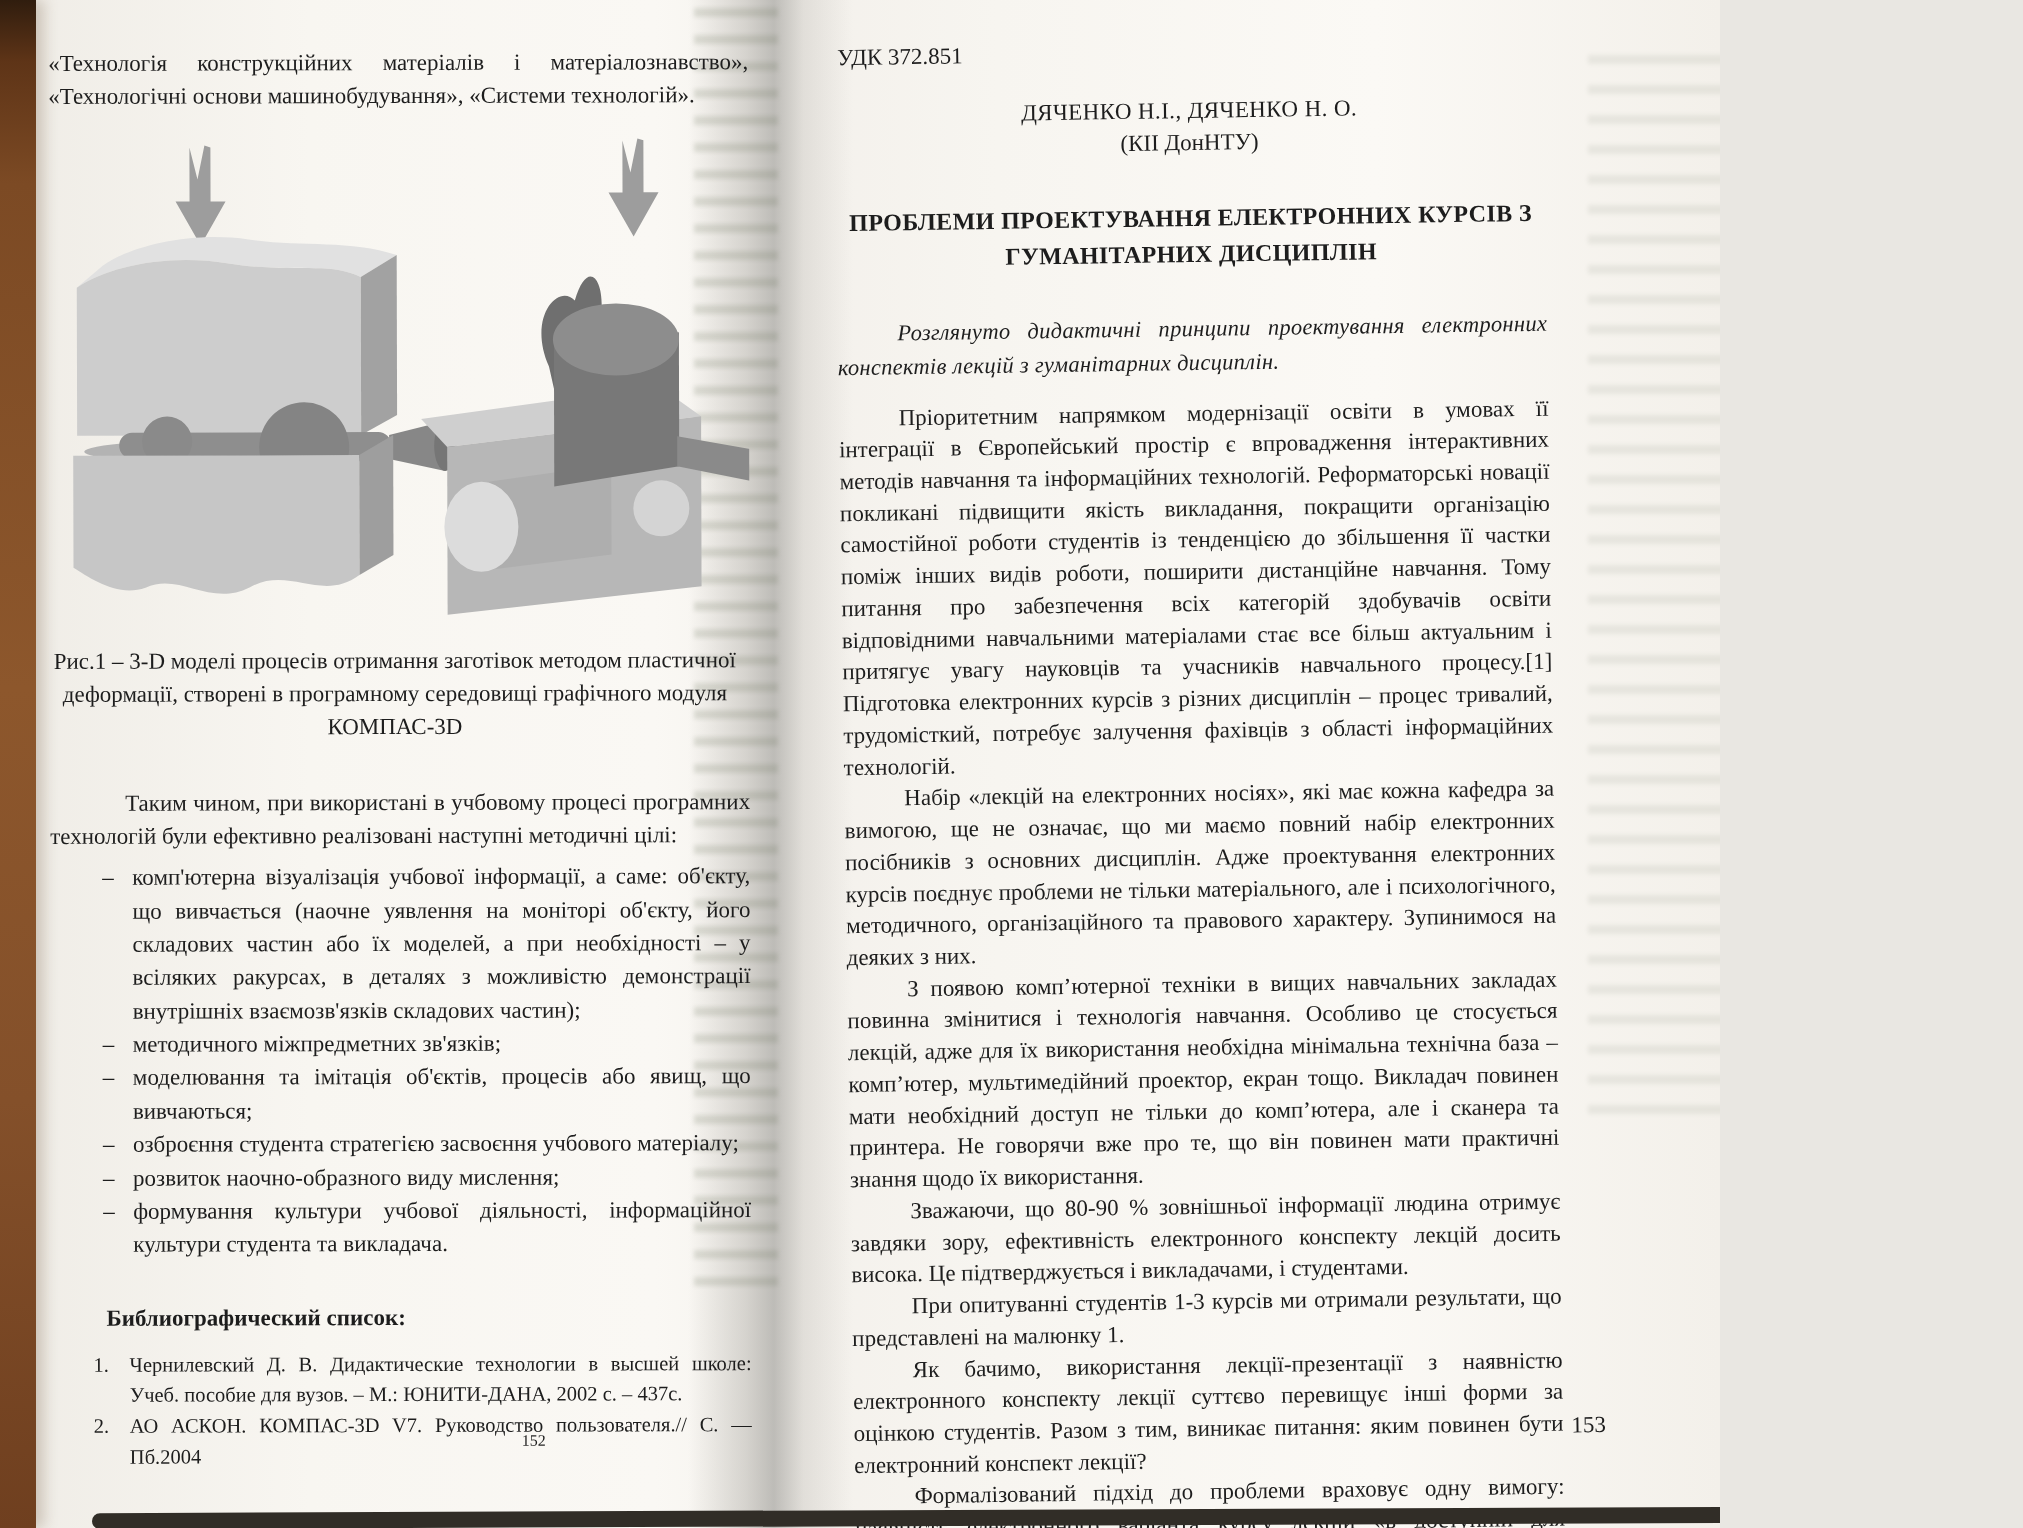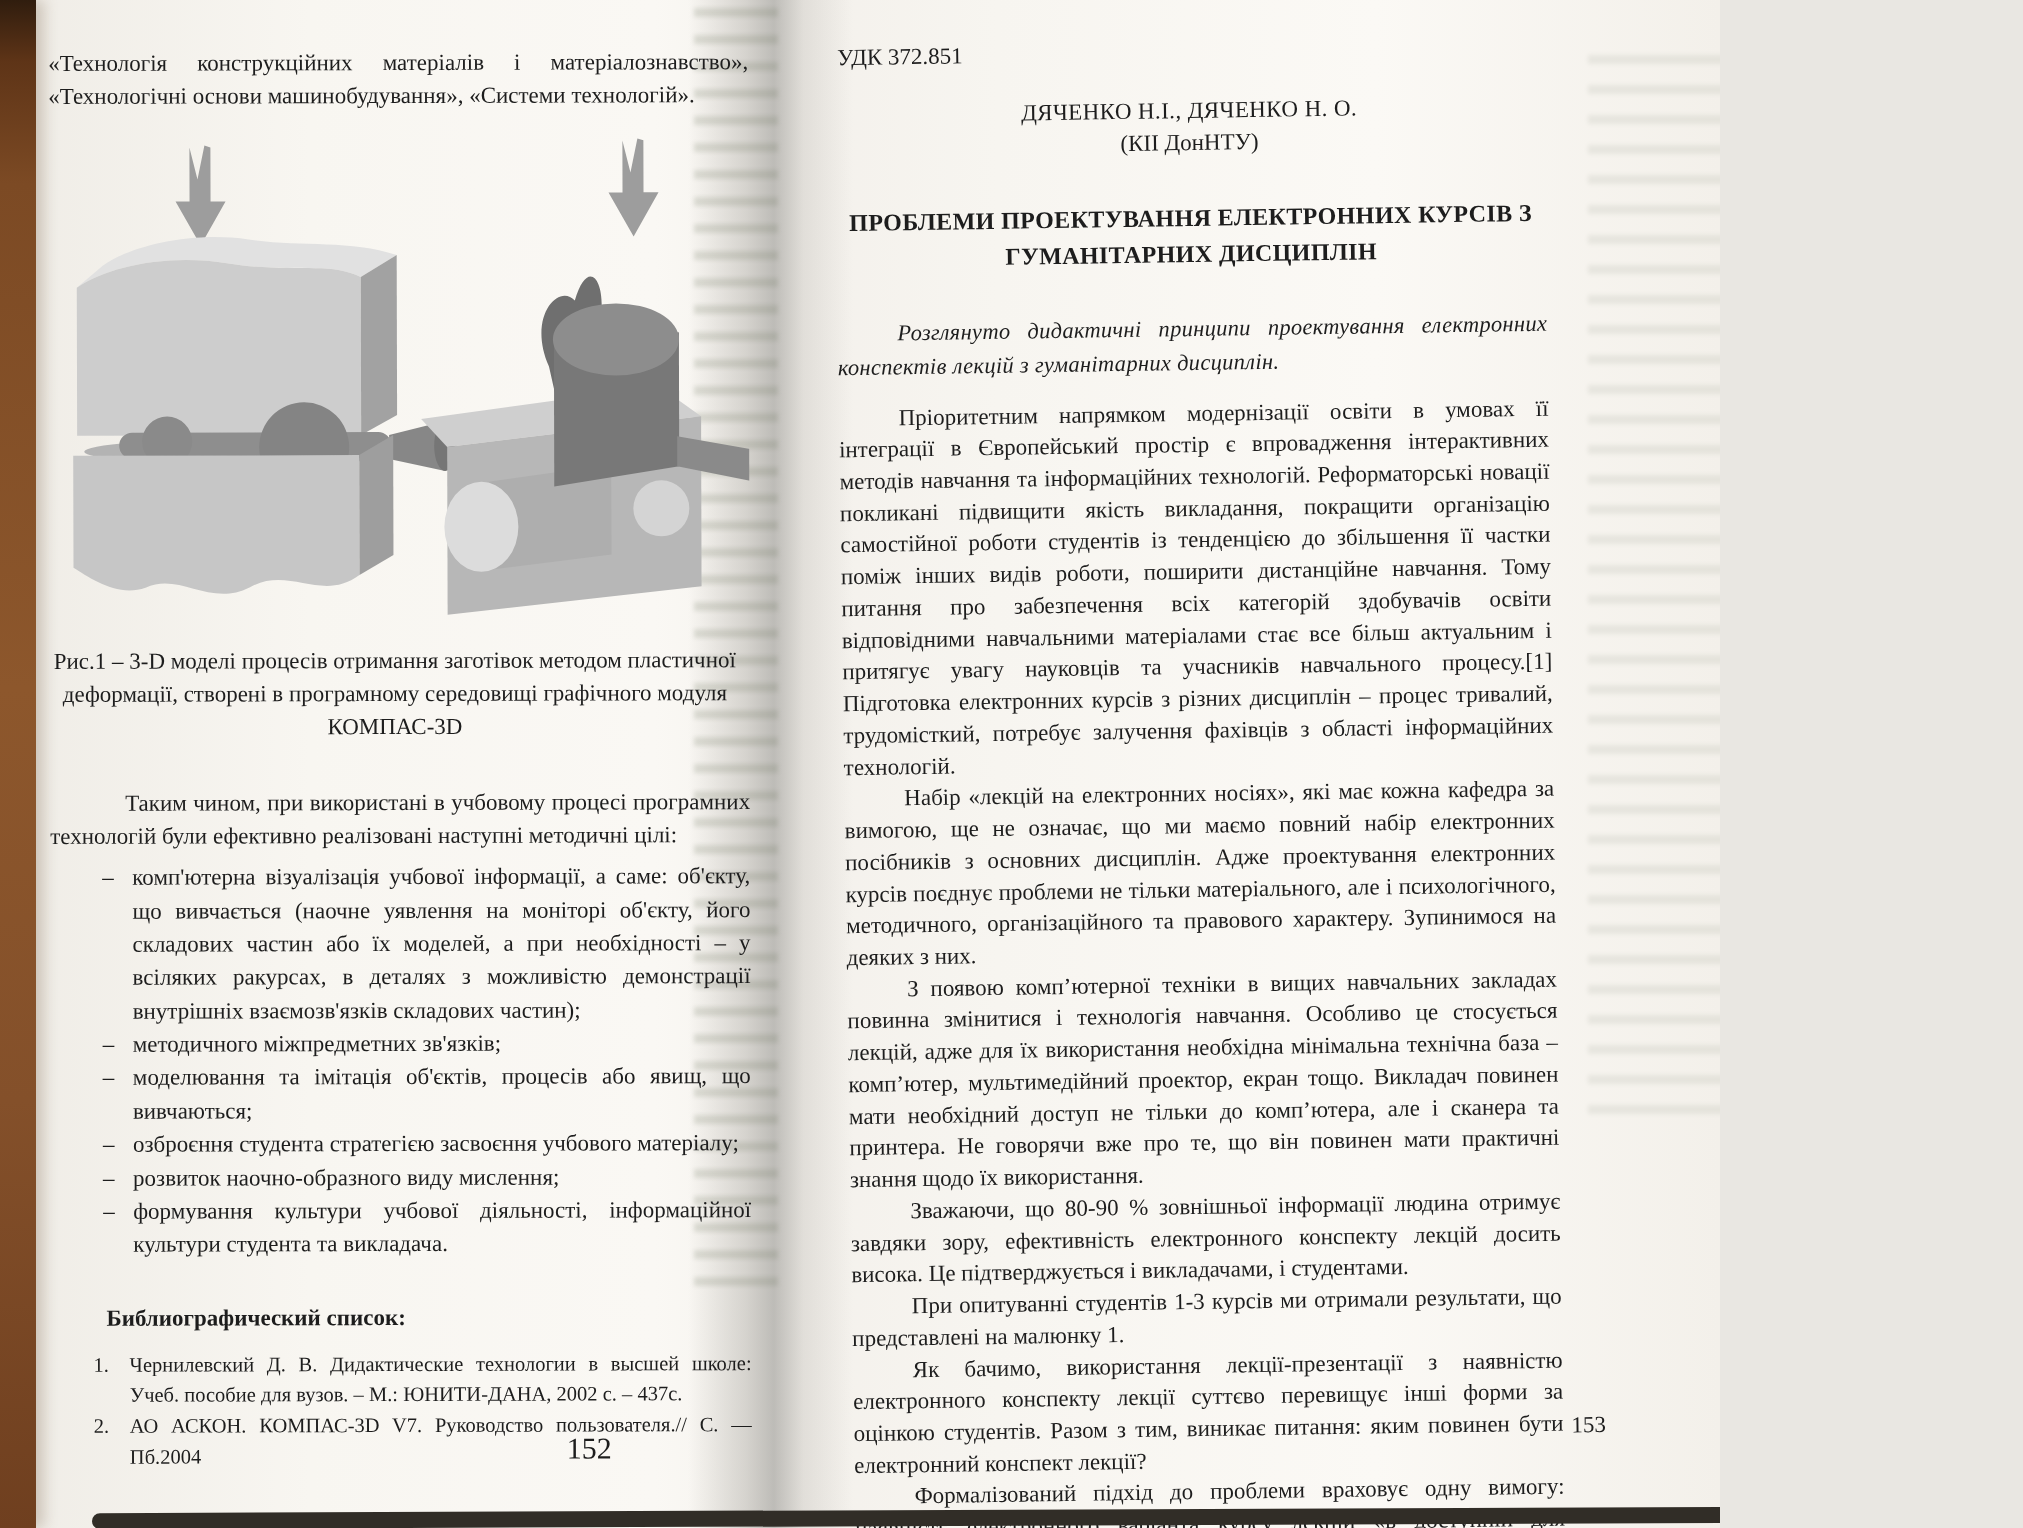--- a/index.html
+++ b/index.html
@@ -27,21 +27,21 @@
   .figure-wrap{margin-top:22px;width:700px;height:505px;}
   .figure-caption{margin-top:4px;font-size:23px;line-height:1.45;text-align:center;width:690px;}
   .lead{margin-top:42px;font-size:23px;line-height:1.45;text-align:justify;text-indent:75px;}
   ul.goals{list-style:none;margin:8px 0 0 0;padding:0;font-size:23px;line-height:1.45;}
   ul.goals li{position:relative;padding-left:82px;text-align:justify;}
   ul.goals li .mark{position:absolute;left:52px;top:0;}
   .bib-head{margin:44px 0 0 55px;font-size:23px;font-weight:bold;}
   ol.bib{list-style:none;margin:18px 0 0 0;padding:0;font-size:20.5px;line-height:1.5;}
   ol.bib li{position:relative;padding-left:78px;text-align:justify;}
   ol.bib li .num{position:absolute;left:42px;top:0;}
-  .pn-left{position:absolute;left:470px;top:1386px;width:90px;text-align:right;font-size:30px;}
+  .pn-left{position:absolute;left:470px;top:1386px;width:90px;text-align:left;font-size:16px;}
   
   .page-right{position:absolute;left:833px;top:40px;width:710px;transform:rotate(-.85deg);transform-origin:50% 0;}
   .udk{font-size:23px;margin-left:4px;}
   .authors{margin-top:32px;text-align:center;font-size:23px;letter-spacing:.4px;}
   .affil{margin-top:6px;text-align:center;font-size:23px;}
   .title{margin-top:44px;text-align:center;font-size:24px;font-weight:bold;letter-spacing:.4px;line-height:1.5;}
   .abstract{margin-top:40px;font-size:22.5px;font-style:italic;line-height:1.5;text-align:justify;text-indent:60px;letter-spacing:.3px;}
   .body-col{margin-top:18px;}
   .body-col p{margin:0;font-size:23px;line-height:1.38;text-align:justify;text-indent:60px;}
   .pn-right{position:absolute;left:690px;top:1378px;width:90px;text-align:center;font-size:23px;}

